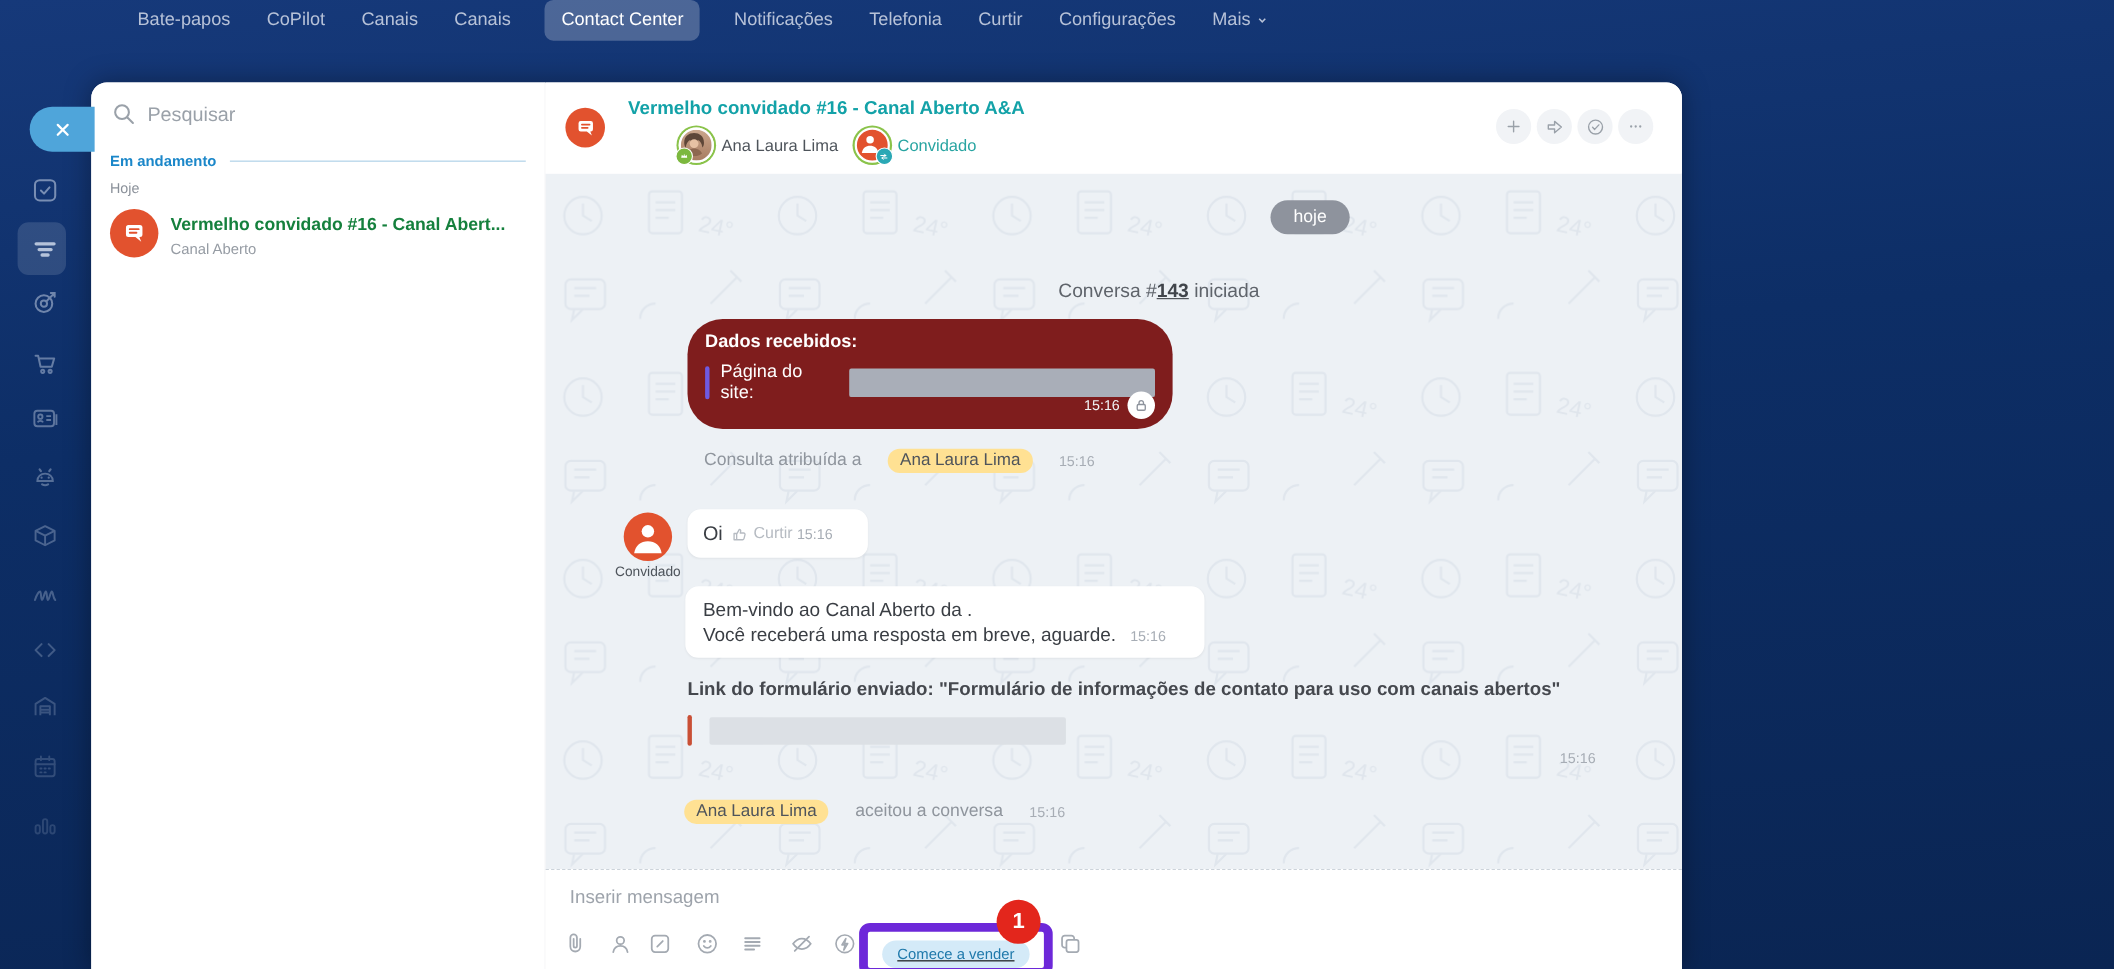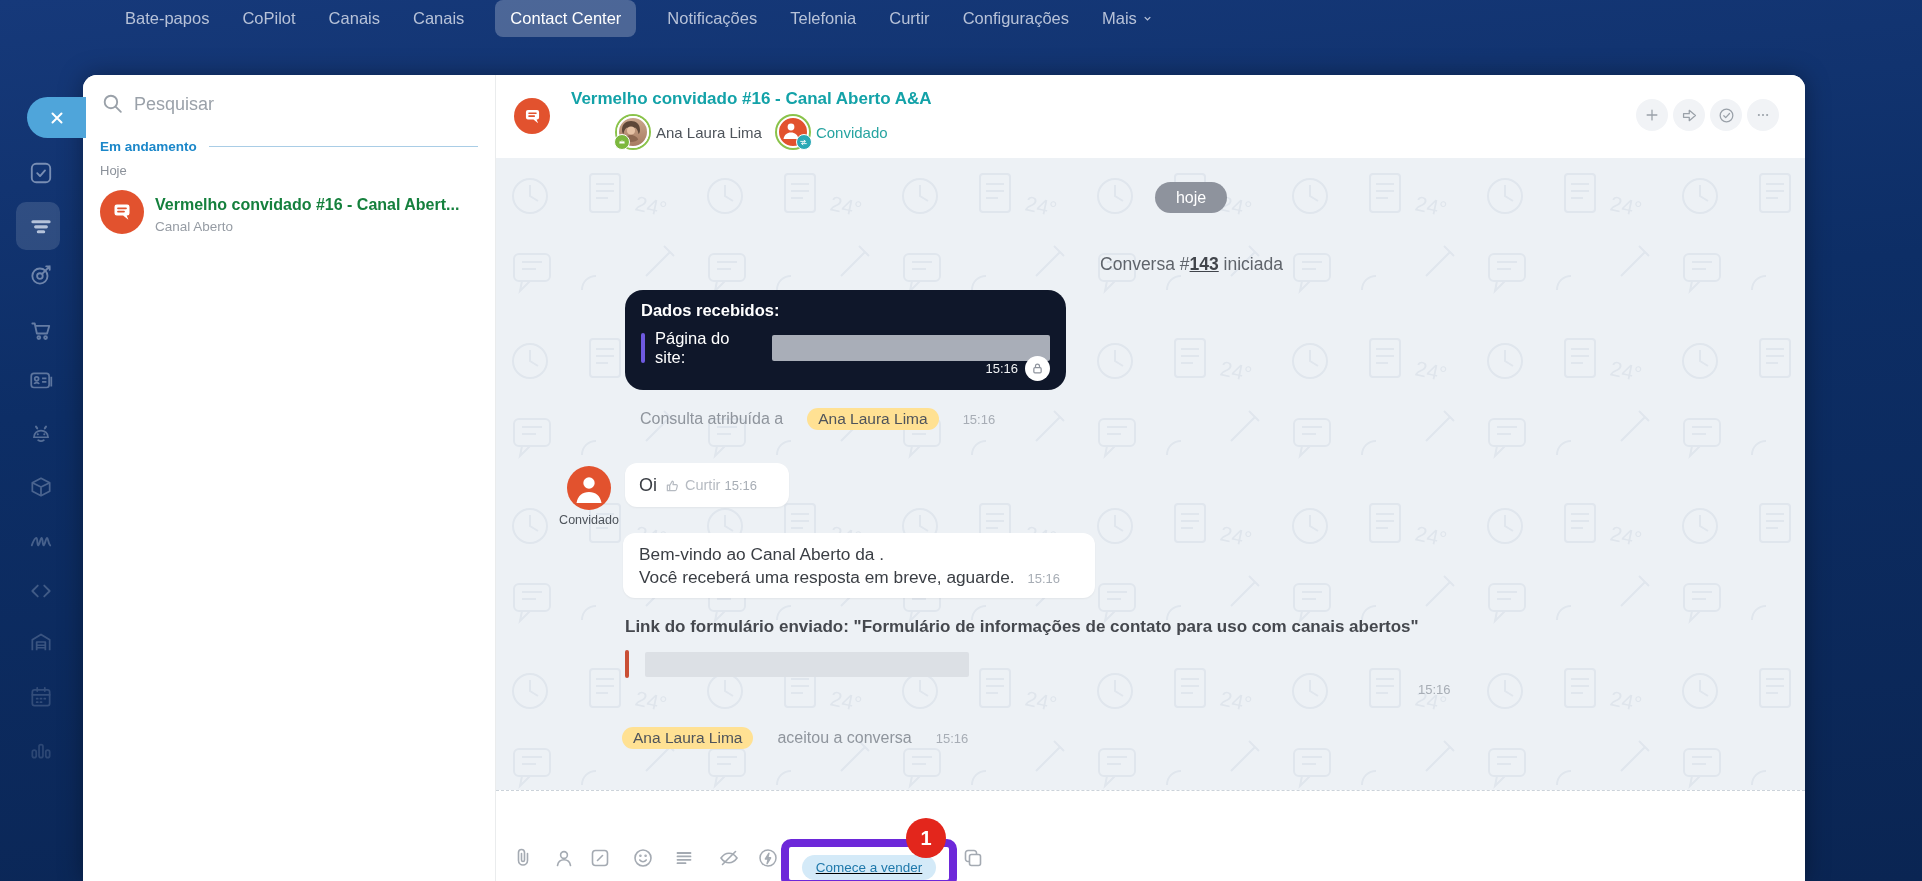--- a/index.html
+++ b/index.html
@@ -15,21 +15,21 @@
   .nav-item.active{background:rgba(255,255,255,.24);border-radius:8px;padding:9px 15px;color:#fff;}
 
   
   .rail-icon{position:absolute;left:28px;width:26px;height:26px;color:#cdd8ea;}
   .rail-box{position:absolute;left:16px;top:202px;width:44px;height:48px;border-radius:10px;
     background:rgba(255,255,255,.13);}
   .close-pill{position:absolute;left:27px;top:97px;width:59px;height:41px;background:#4fa5da;
     border-radius:21px 0 0 21px;display:flex;align-items:center;justify-content:center;z-index:5;cursor:pointer;}
 
   
-  .panel{position:absolute;left:83px;top:75px;width:1722px;height:806px;background:#fff;
+  .panel{position:absolute;left:83px;top:75px;width:1446px;height:806px;background:#fff;
     border-radius:14px 14px 0 0;box-shadow:0 0 24px rgba(0,0,0,.35);}
 
   
   .list-pane{position:absolute;left:0;top:0;width:412px;height:100%;background:#fff;
     border-right:1px solid #eaeced;border-radius:14px 0 0 0;}
   .search-ic{position:absolute;left:17px;top:16px;color:#9aa1a9;}
   .search-input{position:absolute;left:49px;top:13px;width:330px;height:30px;border:none;outline:none;
     font-size:18px;color:#444;font-family:inherit;background:transparent;}
   .search-input::placeholder{color:#9aa1a9;}
   .section-row{position:absolute;left:17px;top:64px;width:378px;display:flex;align-items:center;}
@@ -61,21 +61,21 @@
     display:flex;align-items:center;justify-content:center;cursor:pointer;}
 
   
   .chat-body{position:absolute;left:0;top:83px;right:0;bottom:91px;background:#edf1f5;overflow:hidden;}
   .doodle{position:absolute;inset:0;z-index:0;}
   .row{position:absolute;z-index:1;}
   .date-pill{left:659px;top:24px;width:72px;height:31px;background:#8e939d;border-radius:16px;color:#fff;
     font-size:16px;display:flex;align-items:center;justify-content:center;}
   .sys-start{left:0;right:0;top:96px;text-align:center;padding-left:82px;font-size:17.5px;color:#5f646b;}
   .sys-start b{color:#41454b;text-decoration:underline;}
-  .data-bubble{left:129px;top:132px;width:441px;height:100px;background:#0f172a;border-radius:18px;
+  .data-bubble{left:129px;top:132px;width:441px;height:100px;background:#7f1d1d;border-radius:32px;
     color:#fff;box-sizing:border-box;padding:11px 16px;}
   .db-title{font-size:16.5px;font-weight:bold;}
   .db-quote{display:flex;align-items:center;margin-top:9px;}
   .db-bar{width:4px;height:30px;background:#6e5ae0;border-radius:2px;margin-right:10px;}
   .db-field{font-size:16.5px;}
   .db-redact{display:inline-block;width:278px;height:26px;background:#a9aeb8;border-radius:2px;margin-left:8px;}
   .db-foot{position:absolute;right:16px;bottom:9px;display:flex;align-items:center;gap:7px;}
   .db-time{font-size:13px;color:#f0f2f4;}
   .lock-c{width:25px;height:25px;border-radius:50%;background:#fff;display:flex;align-items:center;justify-content:center;}
   .evt{font-size:16px;color:#8f959d;display:flex;align-items:center;gap:24px;white-space:nowrap;justify-content:center;}
@@ -400,20 +400,21 @@
         <div class="row time form-time">15:16</div>
 
         <div class="row evt accept-row">
           <span class="tag">Ana Laura Lima</span>
           <span>aceitou a conversa</span>
           <span class="time">15:16</span>
         </div>
       </div>
 
       <div class="composer">
+        <input class="msg-input" placeholder="Inserir mensagem" style="">
         <span class="cbtn" style="left:15px">
           <svg width="24" height="24" viewBox="0 0 24 24" fill="none" stroke="currentColor" stroke-width="1.6" stroke-linecap="round">
               <path d="M16.5 7.5v7a4.5 4.5 0 0 1-9 0v-8a3 3 0 0 1 6 0v7.5a1.5 1.5 0 0 1-3 0V7.5"></path>
             </svg>
         </span>
         <span class="cbtn" style="left:56px">
           <svg width="24" height="24" viewBox="0 0 24 24" fill="none" stroke="currentColor" stroke-width="1.6" stroke-linecap="round">
               <circle cx="12" cy="9" r="3.4"></circle>
               <path d="M5.5 19.5c.7-3.8 3.3-5.7 6.5-5.7s5.8 1.9 6.5 5.7"></path>
             </svg>

